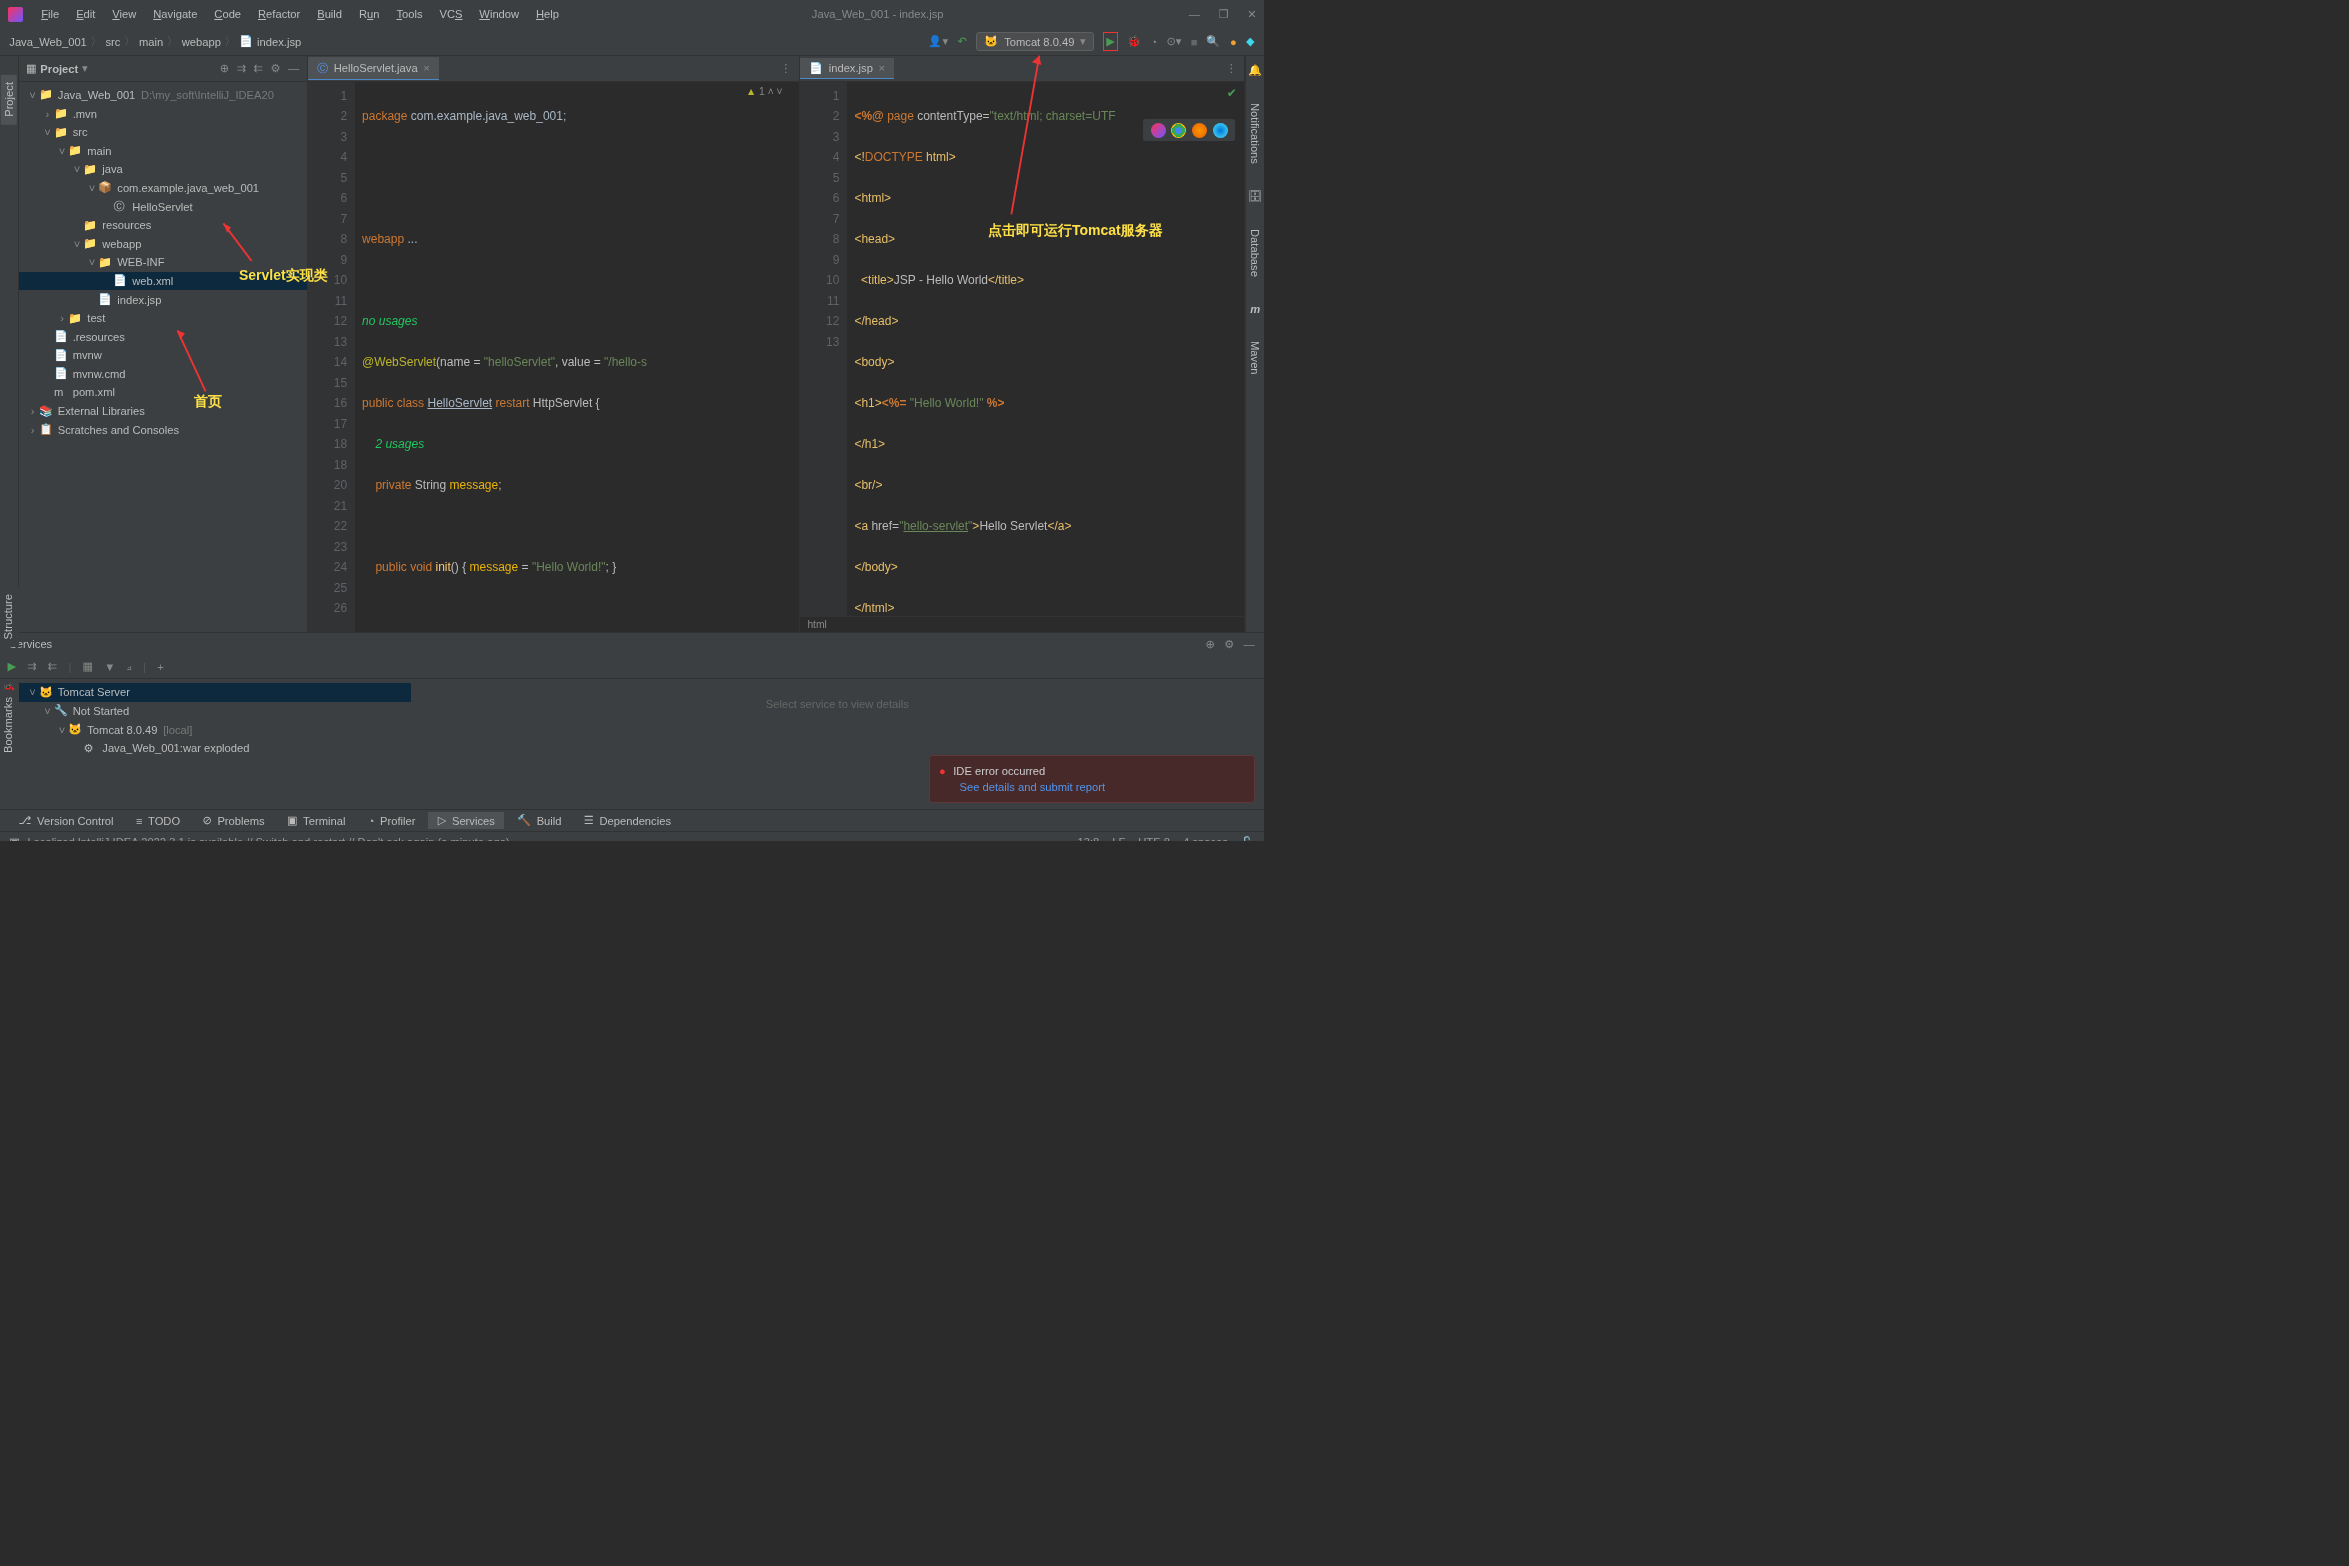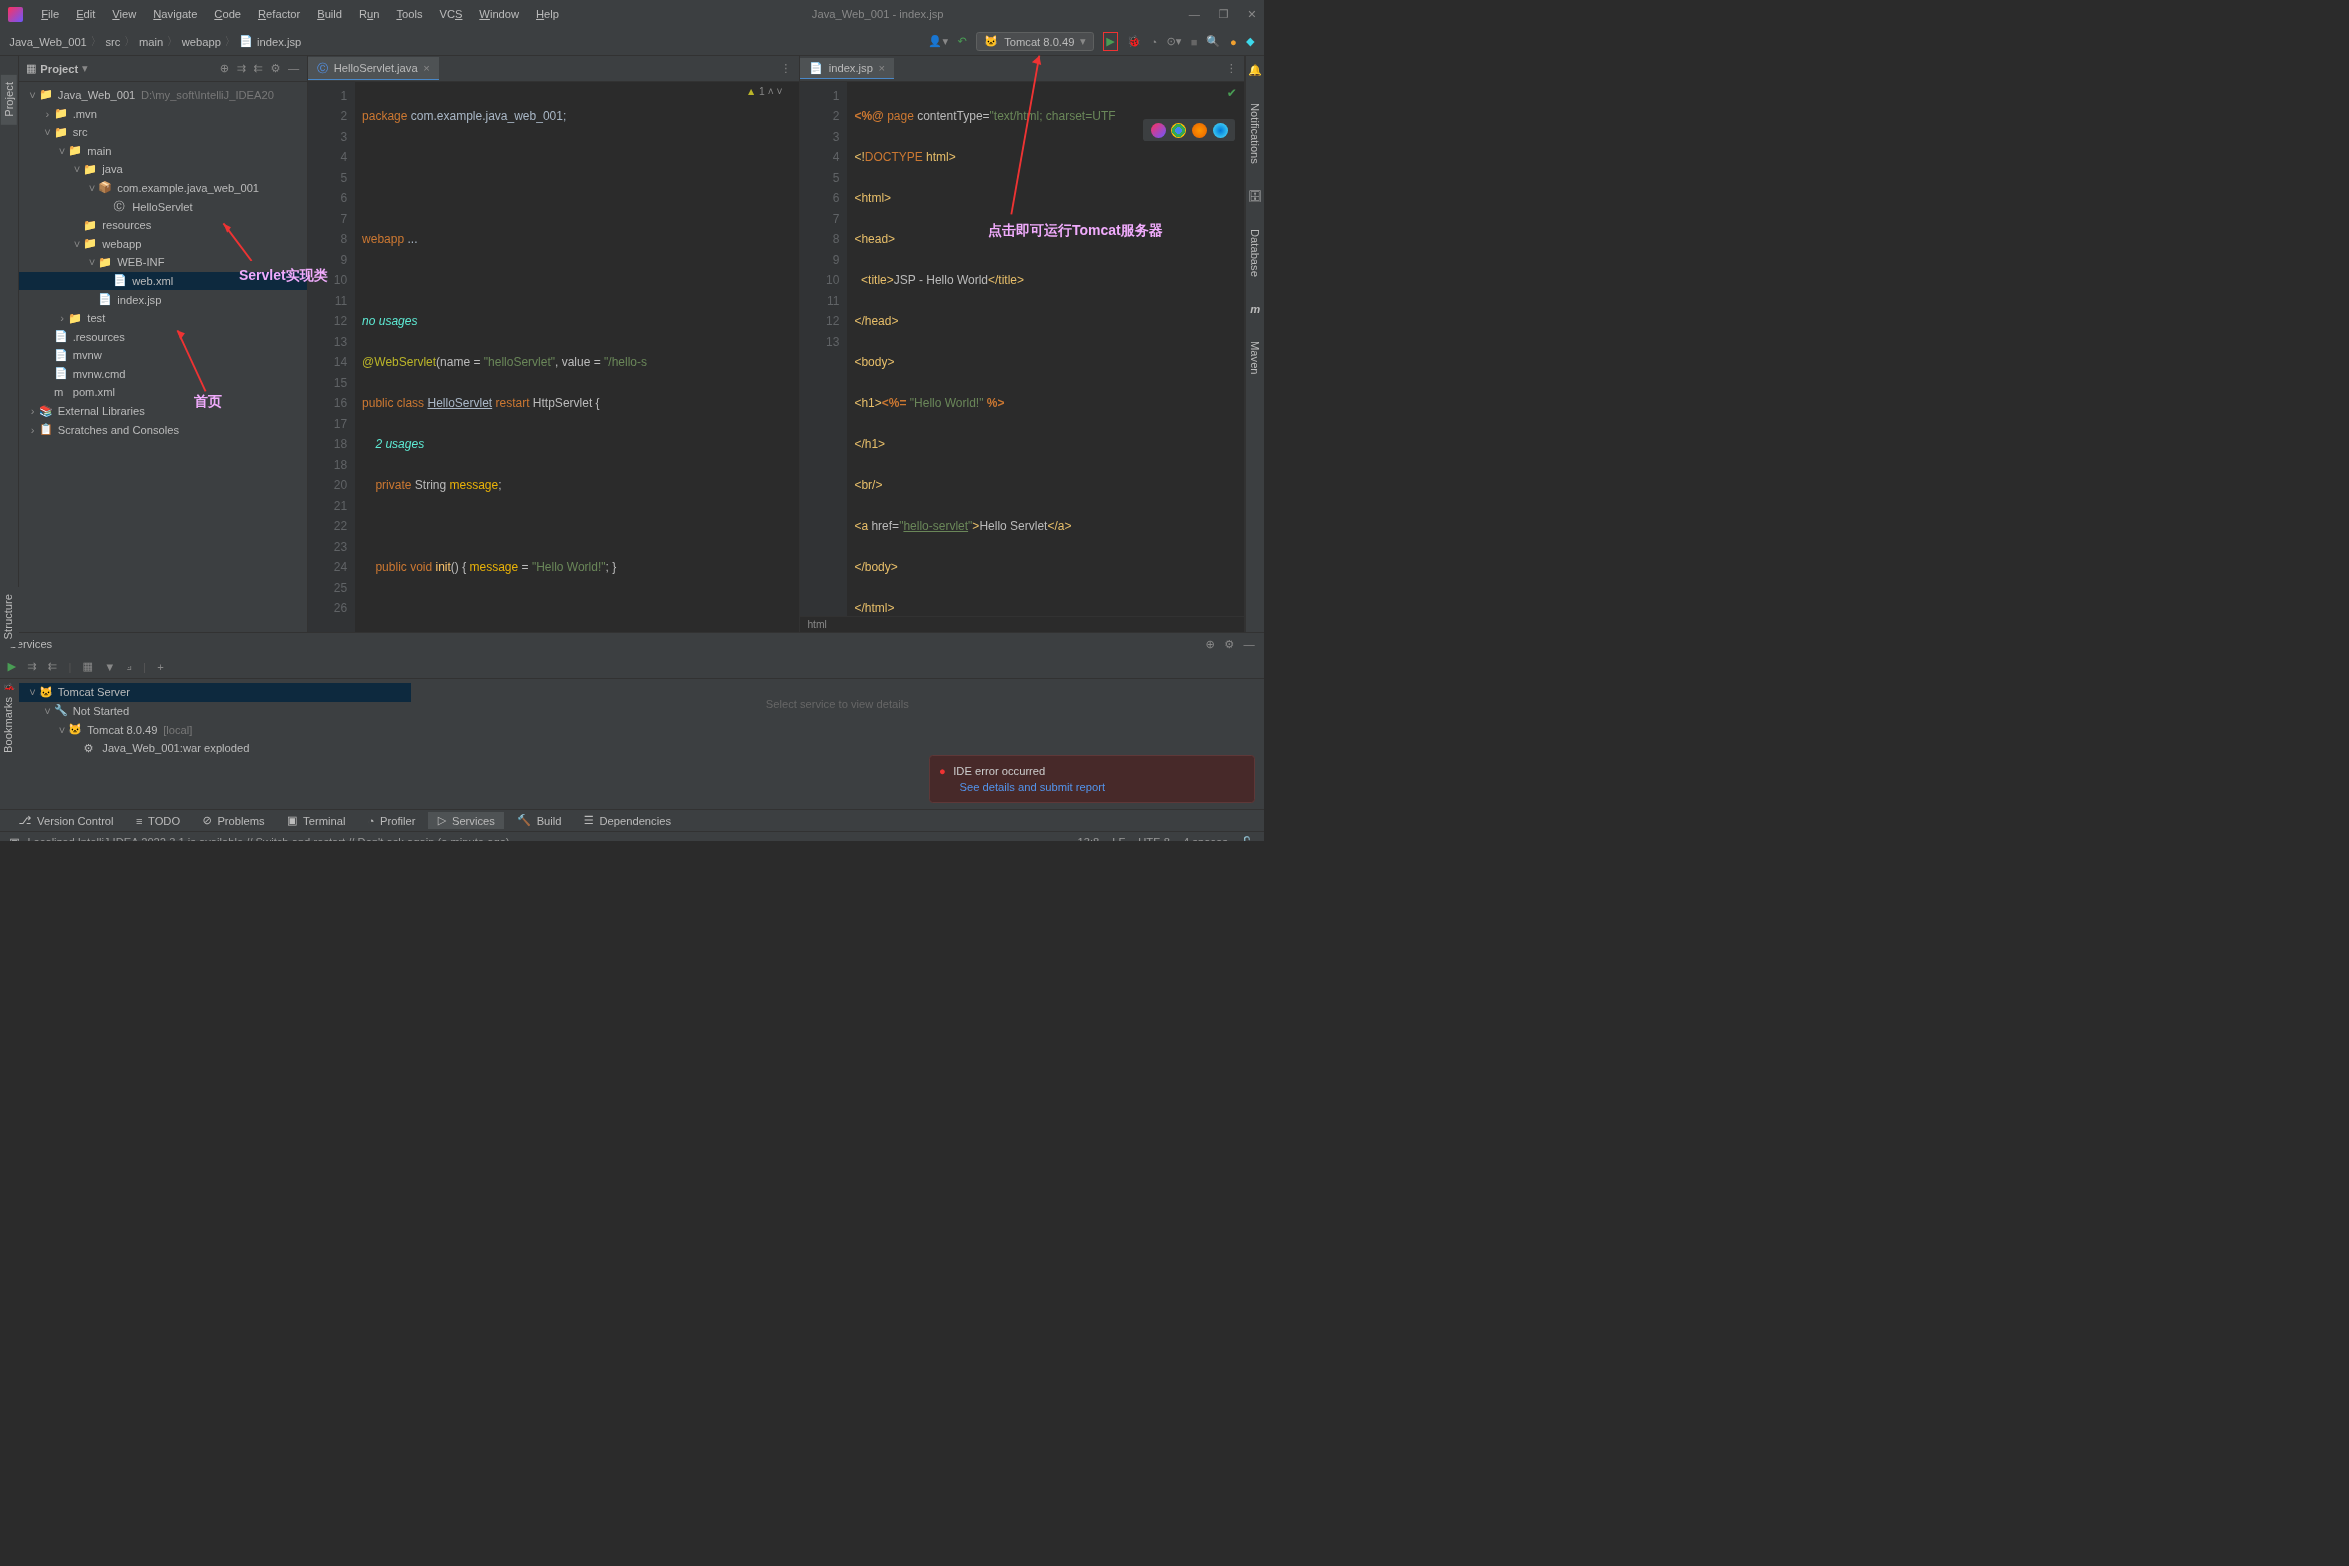--- a/index.html
+++ b/index.html
@@ -44,40 +44,40 @@
 .code .line { height: 20.5px; }
 .kw { color: #cc7832; }
 .str { color: #6a8759; }
 .ann { color: #bbb529; }
 .fn { color: #ffc66d; }
 .cls { color: #a9b7c6; }
 .tag { color: #e8bf6a; }
 .attr { color: #bababa; }
 .jsptag { color: #cc7832; font-weight: bold; }
 .id { color: #eab308; }
-.dim-code { color: #5eead4; font-style: italic; }
+.dim-code { color: #22c55e; font-style: italic; }
 .right-rail { width: 18.6px; background: #3c3f41; border-left: 0.9px solid #323232; display: flex; flex-direction: column; align-items: center; padding-top: 7.5px; gap: 18.6px; }
 .right-rail .vert { writing-mode: vertical-rl; padding: 7.5px 1.9px; }
 .services { height: 177px; background: #3c3f41; border-top: 0.9px solid #323232; display: flex; flex-direction: column; }
 .svc-header { height: 22.4px; display: flex; align-items: center; padding: 0 9.3px; }
 .svc-header .tools { margin-left: auto; display: flex; gap: 9.3px; color: #888; }
 .svc-toolbar { height: 24px; display: flex; align-items: center; padding: 0 7.5px; gap: 11.2px; color: #888; border-bottom: 0.9px solid #323232; }
 .svc-body { flex: 1; display: flex; }
 .svc-tree { width: 392px; padding: 3.7px 0; }
 .svc-detail { flex: 1; display: flex; align-items: flex-start; justify-content: center; padding-top: 18.6px; color: #666; position: relative; }
 .error-box { position: absolute; right: 9.3px; bottom: 5.6px; width: 326px; background: #472929; border: 0.9px solid #5e3838; border-radius: 3.7px; padding: 9.3px; }
 .error-box .err-title { color: #ccc; display: flex; align-items: center; gap: 7.5px; }
 .error-box .err-link { color: #5394ec; margin-top: 3.7px; margin-left: 20.5px; }
 .bottom-tabs { height: 22.4px; background: #3c3f41; display: flex; align-items: center; padding: 0 9.3px; gap: 3.7px; border-top: 0.9px solid #323232; }
 .bottom-tabs .btab { padding: 1.9px 9.3px; display: flex; align-items: center; gap: 5.6px; }
 .bottom-tabs .btab.active { background: #4e5254; }
 .statusbar { height: 20.5px; background: #3c3f41; display: flex; align-items: center; padding: 0 9.3px; border-top: 0.9px solid #323232; }
 .statusbar .msg { flex: 1; color: #999; }
 .statusbar .right { display: flex; gap: 13px; color: #999; }
-.annotation { position: absolute; color: #f0abfc; font-size: 14px; font-weight: bold; pointer-events: none; text-align: center; }
+.annotation { position: absolute; color: #fde047; font-size: 14px; font-weight: bold; pointer-events: none; text-align: center; }
 .arrow-svg { position: absolute; pointer-events: none; }
 .browser-icons { display: inline-flex; gap: 5.6px; background: #3c3f41; padding: 3.7px 7.5px; border-radius: 2.8px; }
 .browser-icons span { width: 15px; height: 15px; border-radius: 50%; }
 .crumb-path { color: #888; font-size: 10.3px; padding: 1.9px 7.5px; border-top: 0.9px solid #323232; }
 </style>
 </head>
 <body>
 
 <div class="titlebar">
   <div class="logo"></div>

